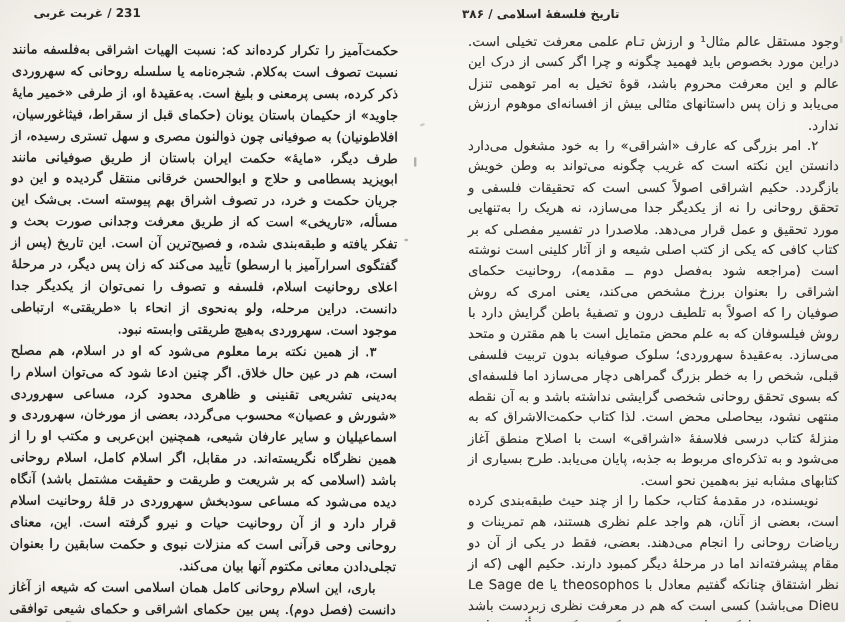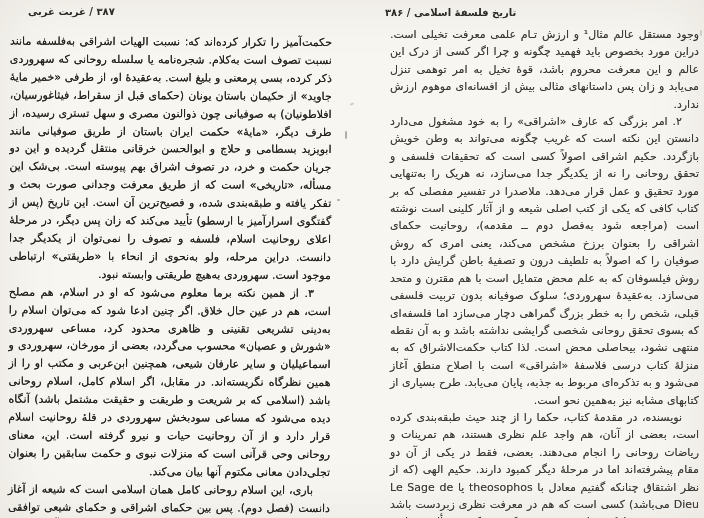--- a/index.html
+++ b/index.html
@@ -85,21 +85,21 @@
   .speck-2 { left: 337px; top: 199px; width: 3px; height: 2px; }
   .speck-3 { left: 350px; top: 103px; width: 4px; height: 2px; transform: rotate(-20deg); opacity: .6; }
   .speck-4 { left: 700px; top: 30px;  width: 2px; height: 6px; opacity: .5; }
 </style>
 </head>
 <body>
 
 <div class="spread">
 
   <section class="page page-left">
-    <div class="running-head">۳۸۷ / غربت غربی</div>
+    <div class="running-head">231 / غربت غربی</div>
     <div class="page-body">
       <p>حکمت‌آمیز را تکرار کرده‌اند که: نسبت الهیات اشراقی به‌فلسفه مانند نسبت تصوف است به‌کلام. شجره‌نامه یا سلسله روحانی که سهروردی ذکر کرده، بسی پرمعنی و بلیغ است. به‌عقیدهٔ او، از طرفی «خمیر مایهٔ جاوید» از حکیمان باستان یونان (حکمای قبل از سقراط، فیثاغورسیان، افلاطونیان) به صوفیانی چون ذوالنون مصری و سهل تستری رسیده، از طرف دیگر، «مایهٔ» حکمت ایران باستان از طریق صوفیانی مانند ابویزید بسطامی و حلاج و ابوالحسن خرقانی منتقل گردیده و این دو جریان حکمت و خرد، در تصوف اشراق بهم پیوسته است. بی‌شک این مسأله، «تاریخی» است که از طریق معرفت وجدانی صورت بحث و تفکر یافته و طبقه‌بندی شده، و فصیح‌ترین آن است. این تاریخ (پس از گفتگوی اسرارآمیز با ارسطو) تأیید می‌کند که زان پس دیگر، در مرحلهٔ اعلای روحانیت اسلام، فلسفه و تصوف را نمی‌توان از یکدیگر جدا دانست. دراین مرحله، ولو به‌نحوی از انحاء با «طریقتی» ارتباطی موجود است. سهروردی به‌هیچ طریقتی وابسته نبود.</p>
       <p class="indent">۳. از همین نکته برما معلوم می‌شود که او در اسلام، هم مصلح است، هم در عین حال خلاق. اگر چنین ادعا شود که می‌توان اسلام را به‌دینی تشریعی تقنینی و ظاهری محدود کرد، مساعی سهروردی «شورش و عصیان» محسوب می‌گردد، بعضی از مورخان، سهروردی و اسماعیلیان و سایر عارفان شیعی، همچنین ابن‌عربی و مکتب او را از همین نظرگاه نگریسته‌اند. در مقابل، اگر اسلام کامل، اسلام روحانی باشد (اسلامی که بر شریعت و طریقت و حقیقت مشتمل باشد) آنگاه دیده می‌شود که مساعی سودبخش سهروردی در قلهٔ روحانیت اسلام قرار دارد و از آن روحانیت حیات و نیرو گرفته است. این، معنای روحانی وحی قرآنی است که منزلات نبوی و حکمت سابقین را بعنوان تجلی‌دادن معانی مکتوم آنها بیان می‌کند.</p>
       <p class="indent">باری، این اسلام روحانی کامل همان اسلامی است که شیعه از آغاز دانست (فصل دوم). پس بین حکمای اشراقی و حکمای شیعی توافقی ایجاد شد حتی بیشتر و محکمتر از توافقی که از سابق بین آنان برقرار بود. قبل از پیدا شدن مکتب اصفهان بوسیلهٔ میرداماد و ملاصدرا، این توافق نزد متفکری شیعی و اشراقی مانند ابن‌ابی‌جمهور (که تأثیرش در مکتب شیخی تا امروز همچنان باقی است) محسوس بوده است. این توافق همان است که برای وصول به آن، هر دو گروه برای درک</p>
     </div>
   </section>
 
   <section class="page page-right">
     <div class="running-head">تاریخ فلسفهٔ اسلامی / ۳۸۶</div>
     <div class="page-body">

